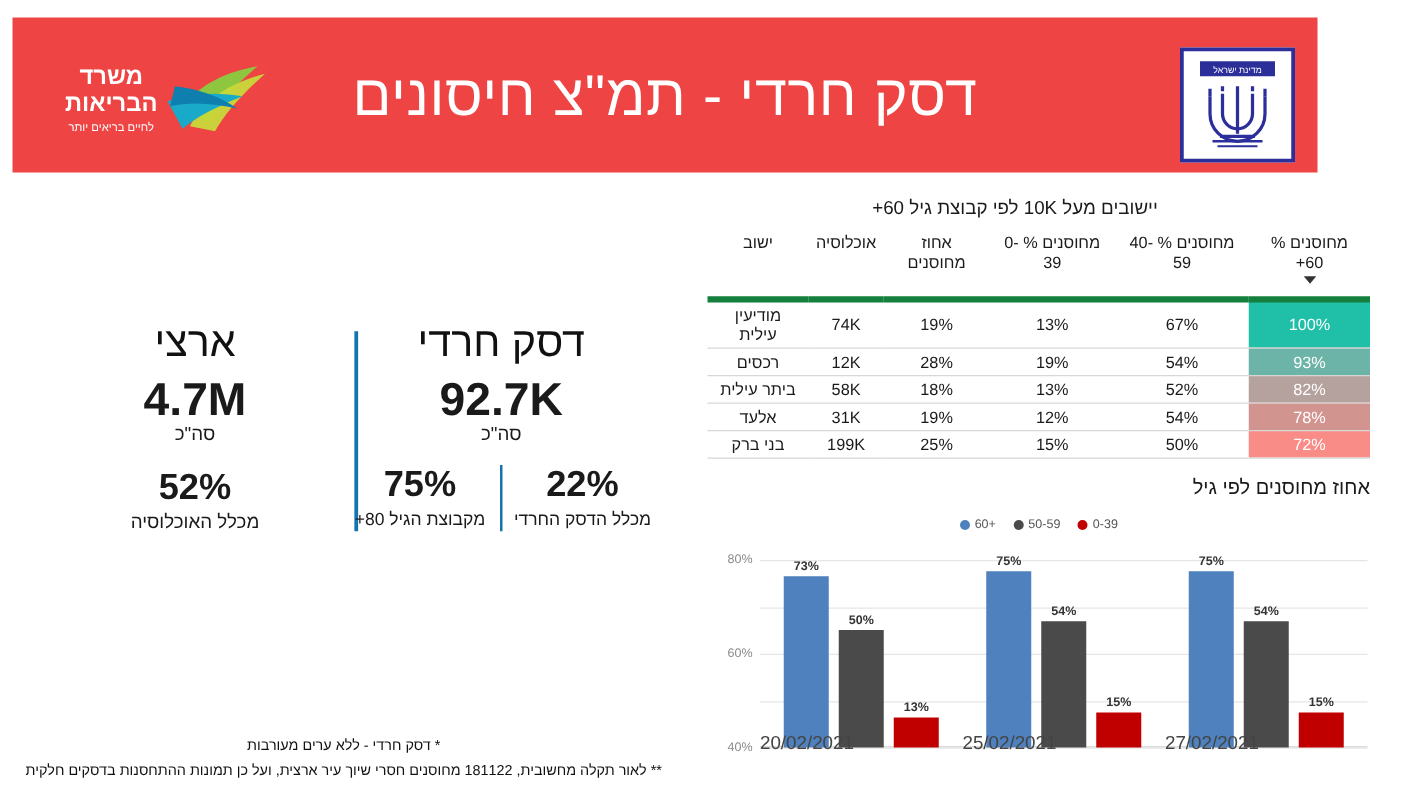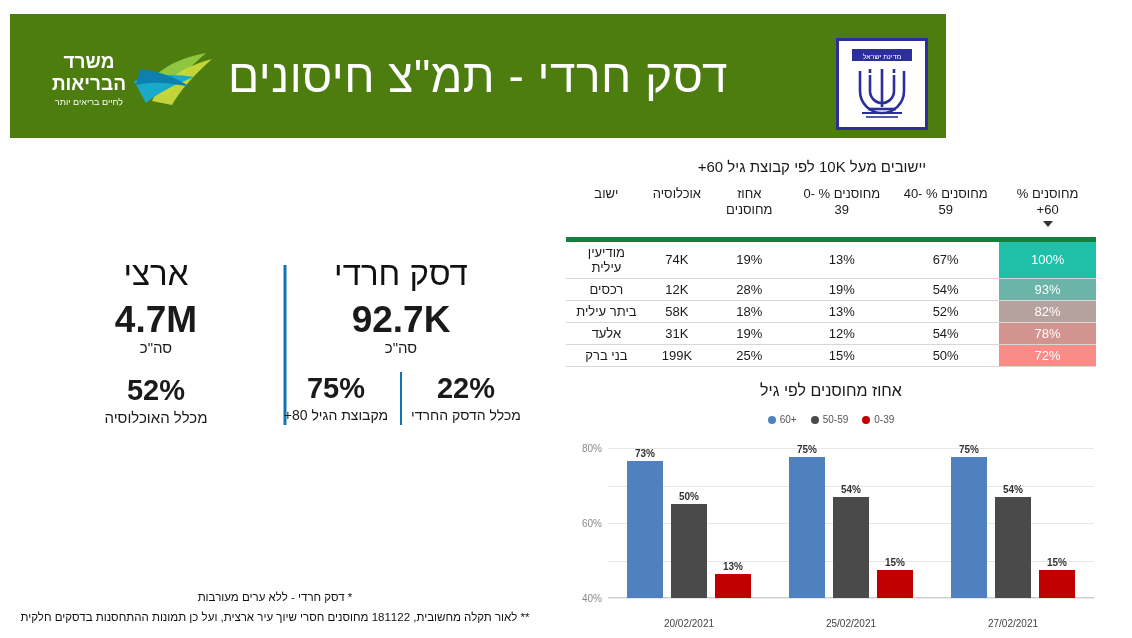--- a/index.html
+++ b/index.html
@@ -14,23 +14,23 @@
     overflow: hidden;
     font-family: "Liberation Sans", sans-serif;
     color: #1a1a1a;
   }
 
   
   #header {
     position: absolute;
     left: 10px;
     top: 14px;
-    width: 936px;
+    width: 1044px;
     height: 124px;
-    background: #4d7c0f;
+    background: #ef4444;
     display: flex;
     align-items: center;
     justify-content: center;
   }
   #header-title {
     font-size: 46px;
     color: #ffffff;
     direction: rtl;
     font-weight: 400;
     letter-spacing: 0.5px;
@@ -192,21 +192,20 @@
     border-right: 5px solid transparent;
     border-top: 6px solid #333;
   }
 
   
   #chart-title {
     position: absolute;
     left: 566px;
     top: 382px;
     width: 530px;
-    text-align: center;
     font-size: 16px;
     direction: rtl;
   }
   #legend {
     position: absolute;
     left: 566px;
     top: 414px;
     width: 530px;
     display: flex;
     justify-content: center;
@@ -269,24 +268,23 @@
     bottom: 100%;
     width: 100%;
     text-align: center;
     font-size: 10px;
     font-weight: bold;
     color: #333;
     margin-bottom: 2px;
   }
   .xlabel {
     position: absolute;
-    top: 170px;
+    top: 138px;
     width: 100%;
-    text-align: center;
-    font-size: 10px;
+    font-size: 15px;
     color: #444;
   }
 </style>
 </head>
 <body>
 
 <div id="header">
   <div id="ministry-logo">
     <div class="logo-mark">
       <svg width="86" height="64" viewBox="0 0 86 64" xmlns="http://www.w3.org/2000/svg">

